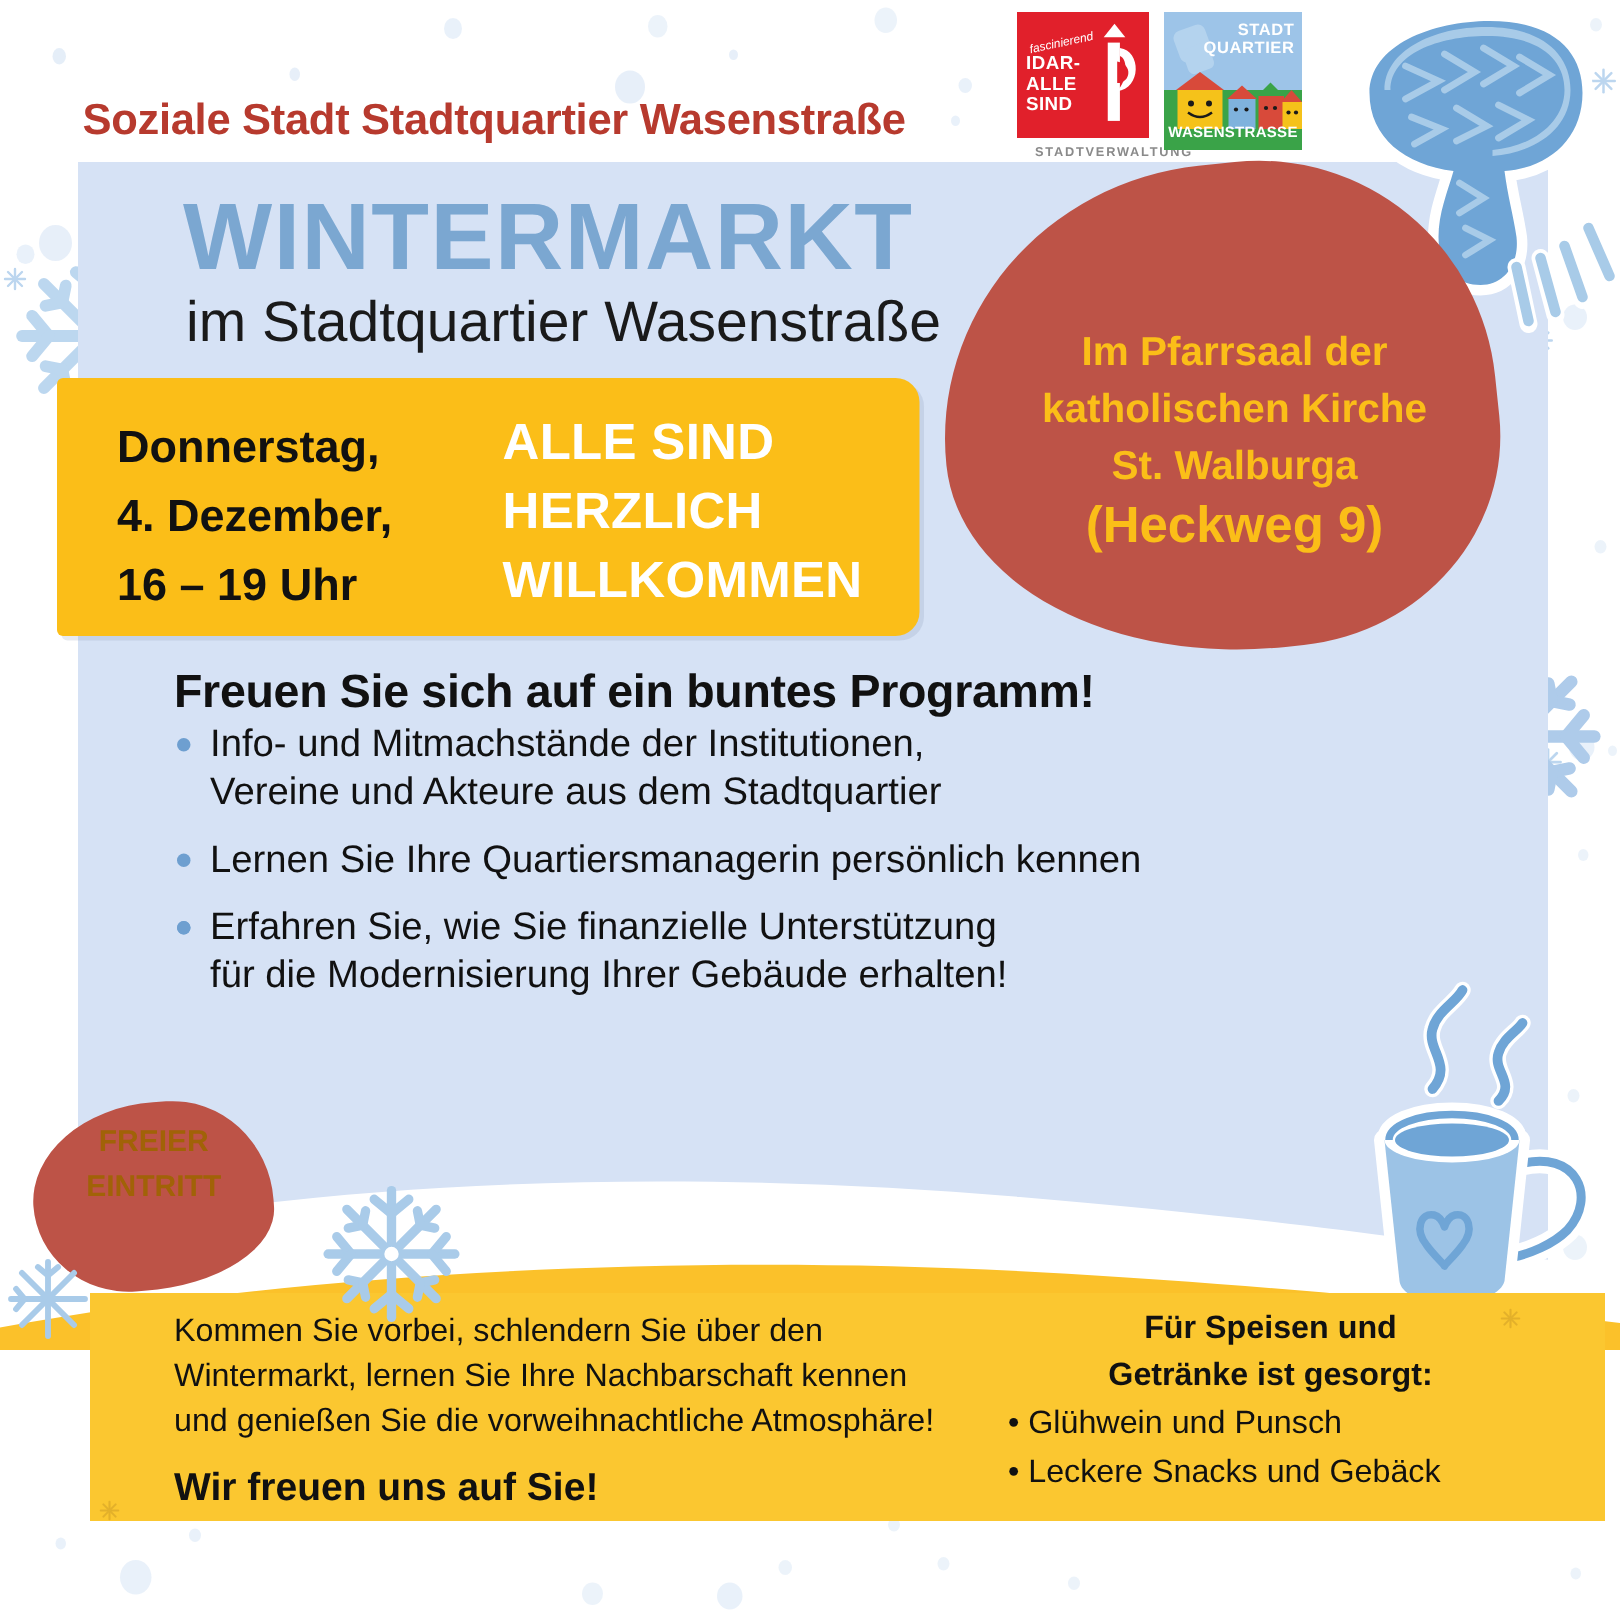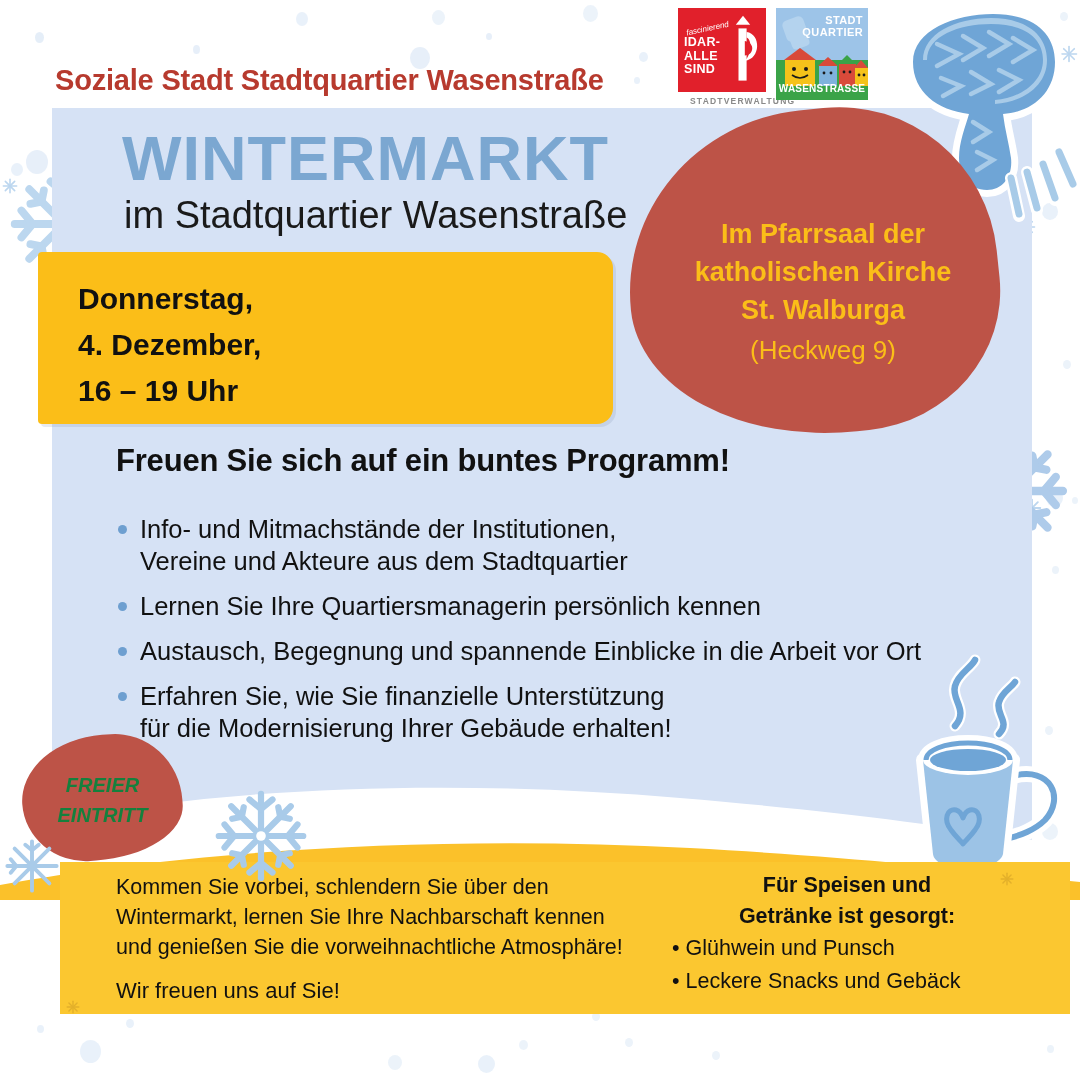--- a/index.html
+++ b/index.html
@@ -81,63 +81,63 @@
     position:absolute;left:628px;top:110px;width:370px;height:325px;
     background:#bd5347;
     border-radius:62% 52% 48% 70% / 68% 60% 52% 54%;
     transform:rotate(-6deg);
   }
   .venue-text{
     position:absolute;left:648px;top:215px;width:350px;text-align:center;
     color:#fbbe18;font-size:27px;font-weight:800;line-height:38px;
   }
   .venue-addr{
-    display:block;font-weight:400;font-size:26px;color:#fbbe18;
+    display:block;font-weight:700;font-size:34px;color:#fbbe18;
     margin-top:2px;
   }
 
   
   .prog-head{
     position:absolute;left:116px;top:443px;
     font-size:31px;font-weight:800;color:#111;letter-spacing:-.2px;
   }
-  .bullets{position:absolute;left:118px;top:513px;width:810px;}
+  .bullets{position:absolute;left:118px;top:480px;width:810px;}
   .bullet{position:relative;padding-left:22px;margin-bottom:13px;
           font-size:25.5px;color:#111;line-height:32px;}
   .bullet .bdot{
     position:absolute;left:0;top:12px;width:9px;height:9px;
     border-radius:50%;background:#6e9fd0;
   }
 
   
   .blob-free{
     position:absolute;left:22px;top:735px;width:160px;height:125px;
     background:#bd5347;
     border-radius:58% 46% 62% 44% / 56% 62% 44% 54%;
     transform:rotate(-4deg);
   }
   .free-text{
-    position:absolute;left:30px;top:770px;width:145px;text-align:center;
-    color:#15803d;font-size:20px;font-weight:800;line-height:30px;font-style:italic;
+    position:absolute;left:30px;top:746px;width:145px;text-align:center;
+    color:#a16207;font-size:20px;font-weight:800;line-height:30px;
   }
 
   
   .wave-white{position:absolute;left:0;top:770px;width:1080px;height:110px;}
   .wave-yellow{position:absolute;left:0;top:790px;width:1080px;height:110px;}
 
   
   .bottomband{
     position:absolute;left:60px;top:862px;width:1010px;height:152px;
     background:#fbc730;
   }
   .bb-left{
     position:absolute;left:116px;top:872px;width:520px;
     font-size:21.5px;color:#111;line-height:30px;
   }
-  .bb-left .strong{display:block;margin-top:14px;font-weight:400;font-size:22px;}
+  .bb-left .strong{display:block;margin-top:14px;font-weight:700;font-size:26px;}
   .bb-right{
     position:absolute;left:672px;top:870px;width:350px;
     font-size:21.5px;color:#111;line-height:30px;
   }
   .bb-right .rh{font-weight:800;display:block;line-height:31px;text-align:center;}
   .bb-right .ri{display:block;line-height:33px;}
 
   
   .scarf{position:absolute;left:885px;top:0px;width:200px;height:250px;}
   
@@ -394,35 +394,39 @@
     <span>St. Walburga</span>
     <span class="venue-addr">(Heckweg 9)</span>
   </div>
 
   <div class="dateband"></div>
   <div class="date-left">
     <div>Donnerstag,</div>
     <div>4. Dezember,</div>
     <div>16 – 19 Uhr</div>
   </div>
+  <div class="date-right">
+    <div>ALLE SIND</div>
+    <div>HERZLICH</div>
+    <div>WILLKOMMEN</div>
+  </div>
 
   <div class="prog-head">Freuen Sie sich auf ein buntes Programm!</div>
   <div class="bullets">
     <div class="bullet">
       <span class="bdot"></span>
       <span style="white-space:pre-line">Info- und Mitmachstände der Institutionen,
 Vereine und Akteure aus dem Stadtquartier</span>
     </div>
     <div class="bullet">
       <span class="bdot"></span>
       <span style="white-space:pre-line">Lernen Sie Ihre Quartiersmanagerin persönlich kennen</span>
     </div>
     <div class="bullet">
       <span class="bdot"></span>
-      <span style="white-space:pre-line">Austausch, Begegnung und spannende Einblicke in die Arbeit vor Ort</span>
     </div>
     <div class="bullet">
       <span class="bdot"></span>
       <span style="white-space:pre-line">Erfahren Sie, wie Sie finanzielle Unterstützung
 für die Modernisierung Ihrer Gebäude erhalten!</span>
     </div>
   </div>
 
   <svg class="mug" viewBox="0 0 195 235">
 

